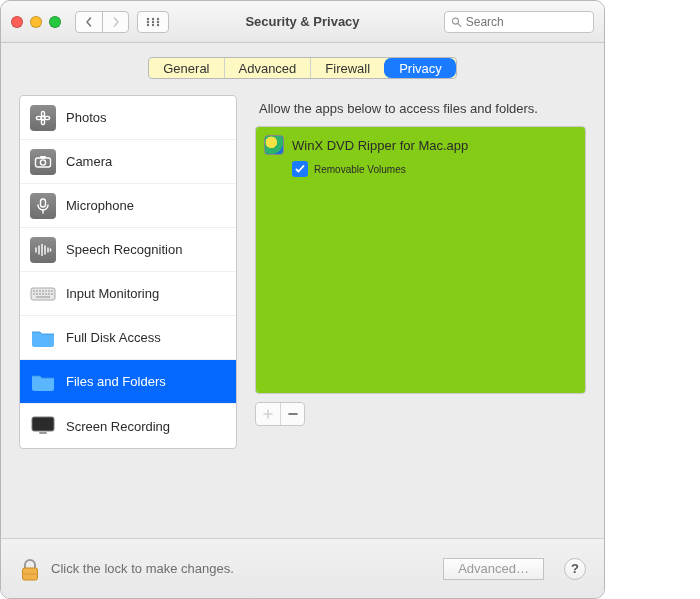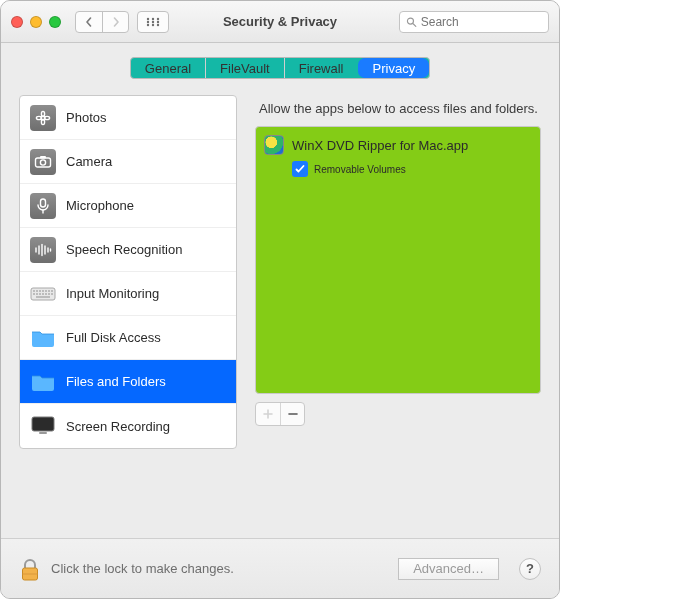--- a/index.html
+++ b/index.html
@@ -1,34 +1,34 @@
 <!DOCTYPE html>
 <html><head>
 <meta charset="utf-8">
 <style>
   * { box-sizing: border-box; margin: 0; padding: 0; }
   html, body { width: 700px; height: 599px; font-family: -apple-system, "Helvetica Neue", Arial, sans-serif; font-size: 13px; color: #2b2b2b; }
-  .window { width: 560px; height: 599px; background: #ececec; border: 1px solid #b7b7b7; border-radius: 10px; overflow: hidden; position: relative; }
+  .window { width: 605px; height: 599px; background: #ececec; border: 1px solid #b7b7b7; border-radius: 10px; overflow: hidden; position: relative; }
 
   
   .titlebar { height: 42px; background: linear-gradient(#f7f7f7,#e8e8e8); border-bottom: 1px solid #c7c7c7; display: flex; align-items: center; padding: 0 10px; gap: 8px; position: relative; }
   .traffic { display: flex; gap: 7px; align-items: center; margin-right: 6px; }
   .dot { width: 12px; height: 12px; border-radius: 50%; border: 0.5px solid rgba(0,0,0,0.2); }
   .dot.red { background:#ff5f57; } .dot.yellow { background:#febc2e; } .dot.green { background:#28c840; }
   .navbtns { display:flex; border:1px solid #c2c2c2; border-radius:4px; overflow:hidden; background:#fcfcfc; height:22px; }
   .navbtn { width:26px; display:flex; align-items:center; justify-content:center; color:#888; }
   .navbtn + .navbtn { border-left:1px solid #c2c2c2; }
   .gridbtn { width:32px; height:22px; border:1px solid #c2c2c2; border-radius:4px; background:#fcfcfc; display:flex; align-items:center; justify-content:center; }
   .title { position:absolute; left:0; right:0; text-align:center; font-weight:600; color:#444; pointer-events:none; }
   .search { margin-left:auto; height:22px; width:150px; background:#fff; border:1px solid #c4c4c4; border-radius:4px; display:flex; align-items:center; padding:0 6px; color:#8b8b8b; gap:4px; }
   .search input { border:none; outline:none; width:100%; font-size:12px; background:transparent; }
 
   
   .tabs { display:flex; justify-content:center; padding:14px 0 10px; }
-  .seg { display:flex; border:1px solid #b9b9b9; border-radius:4px; overflow:hidden; background:#14b8a6; height:22px; }
+  .seg { display:flex; border:1px solid #b9b9b9; border-radius:4px; overflow:hidden; background:#fef9c3; height:22px; }
   .seg-item { padding:0 14px; display:flex; align-items:center; color:#333; font-size:13px; }
   .seg-item + .seg-item { border-left:1px solid #cfcfcf; }
   .seg-item.active { background:#1a7bff; color:#fff; border-color:#1a7bff;border-radius:7px; }
 
   
   .body { display:flex; padding:6px 18px 0 18px; gap:18px; }
 
   
   .sidebar { width:218px; background:#fff; border:1px solid #c9c9c9; border-radius:4px; overflow:hidden; }
   .side-item { height:44px; display:flex; align-items:center; gap:10px; padding:0 10px; border-bottom:1px solid #eee; }
@@ -111,21 +111,21 @@
           <circle cx="5" cy="5" r="3.4" stroke="#9a9a9a" stroke-width="1.3" fill="none"></circle>
           <line x1="8" y1="8" x2="11" y2="11" stroke="#9a9a9a" stroke-width="1.3" stroke-linecap="round"></line>
         </svg>
       <input type="text" placeholder="Search" style="">
     </div>
   </div>
 
   <div class="tabs">
     <div class="seg">
       <div class="seg-item">General</div>
-      <div class="seg-item">FileVault</div>
+      <div class="seg-item">Advanced</div>
       <div class="seg-item">Firewall</div>
       <div class="seg-item active">Privacy</div>
     </div>
   </div>
 
   <div class="body">
 
     <div class="sidebar">
       <div class="side-item">
         <div class="icn gray">

